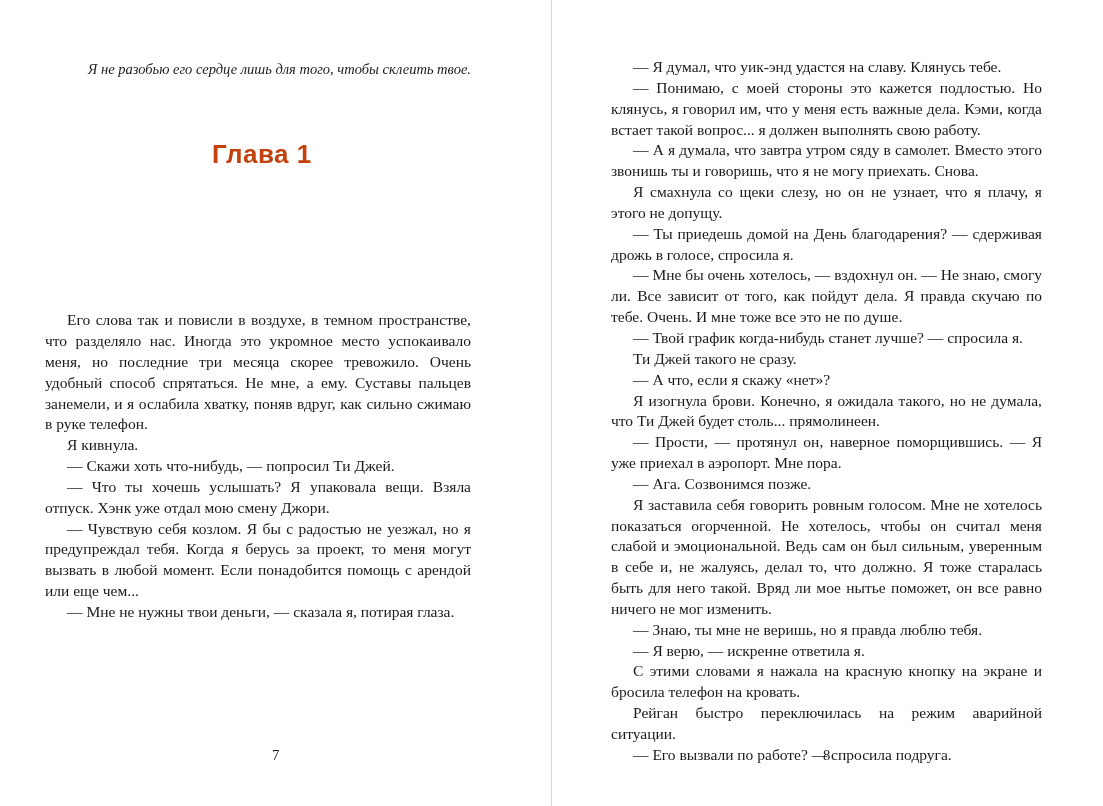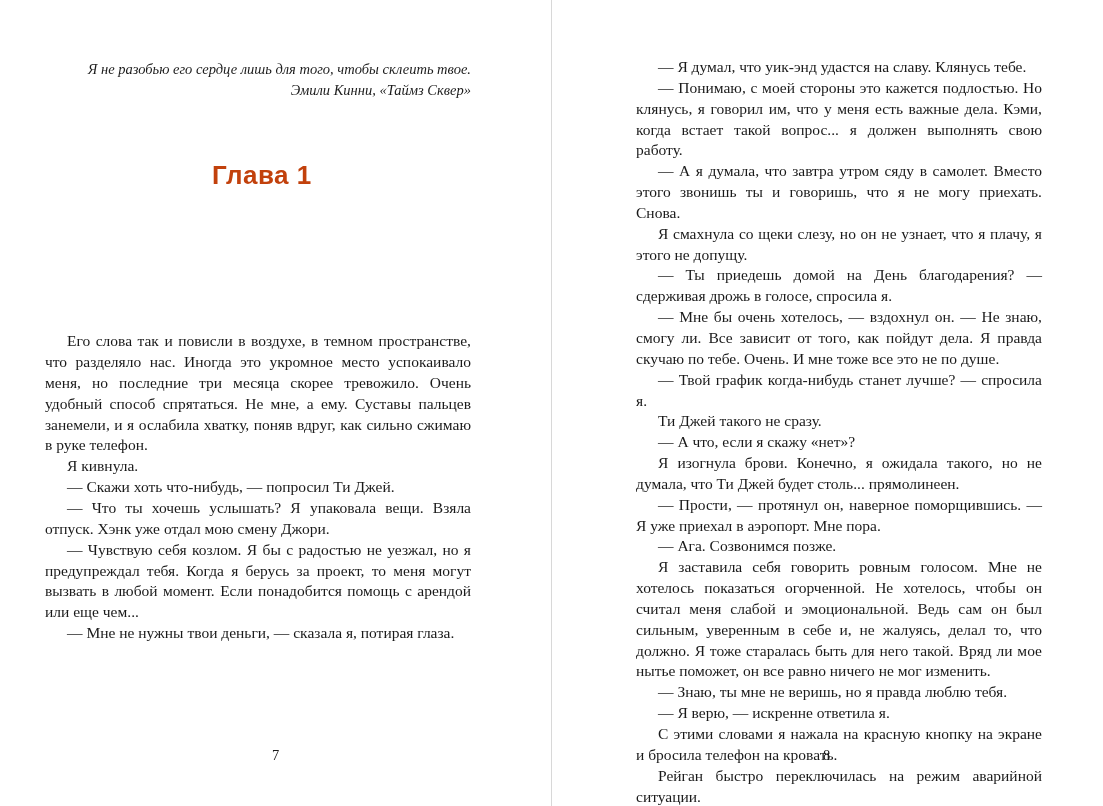--- a/index.html
+++ b/index.html
@@ -32,21 +32,21 @@
   .page {
     position: relative;
     width: 551px;
     height: 806px;
     box-sizing: border-box;
   }
   .page-left {
     padding: 0 80px 0 45px;
   }
   .page-right {
-    padding: 0 60px 0 85px;
+    padding: 0 60px 0 60px;
   }
   .epigraph {
     margin-top: 60px;
     text-align: right;
     font-size: 14.5px;
     line-height: 1.32;
     font-style: italic;
     color: #1c1c1c;
   }
   .epigraph .source {
@@ -91,21 +91,20 @@
 </style>
 </head>
 <body>
 
 <div class="spread">
   <div class="gutter"></div>
 
   <div class="page page-left">
     <div class="epigraph">
       <span>Я не разобью его сердце лишь для того, чтобы склеить твое.</span>
-      <span class="source">Эмили Кинни, «Таймз Сквер»</span>
     </div>
 
     <div class="chapter-title">Глава 1</div>
 
     <div class="body-block">
       <p>Его слова так и повисли в воздухе, в темном пространстве, что разделяло нас. Иногда это укромное место успокаивало меня, но последние три месяца скорее тревожило. Очень удобный способ спрятаться. Не мне, а ему. Суставы пальцев занемели, и я ослабила хватку, поняв вдруг, как сильно сжимаю в руке телефон.</p>
       <p>Я кивнула.</p>
       <p>— Скажи хоть что-нибудь, — попросил Ти Джей.</p>
       <p>— Что ты хочешь услышать? Я упаковала вещи. Взяла отпуск. Хэнк уже отдал мою смену Джори.</p>
       <p>— Чувствую себя козлом. Я бы с радостью не уезжал, но я предупреждал тебя. Когда я берусь за проект, то меня могут вызвать в любой момент. Если понадобится помощь с арендой или еще чем...</p>

